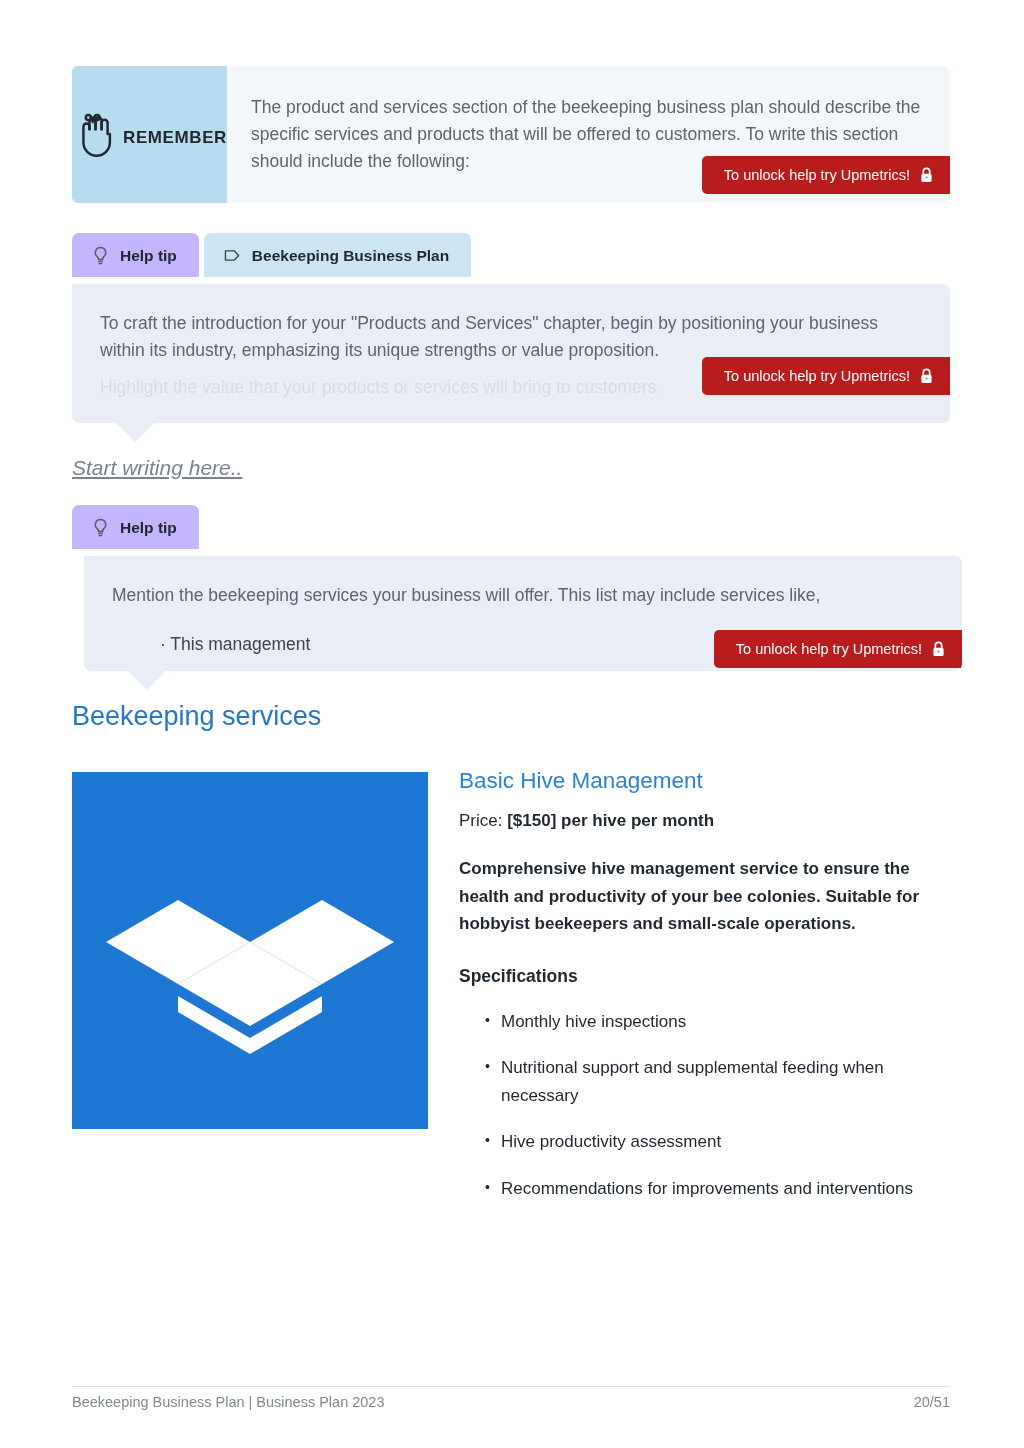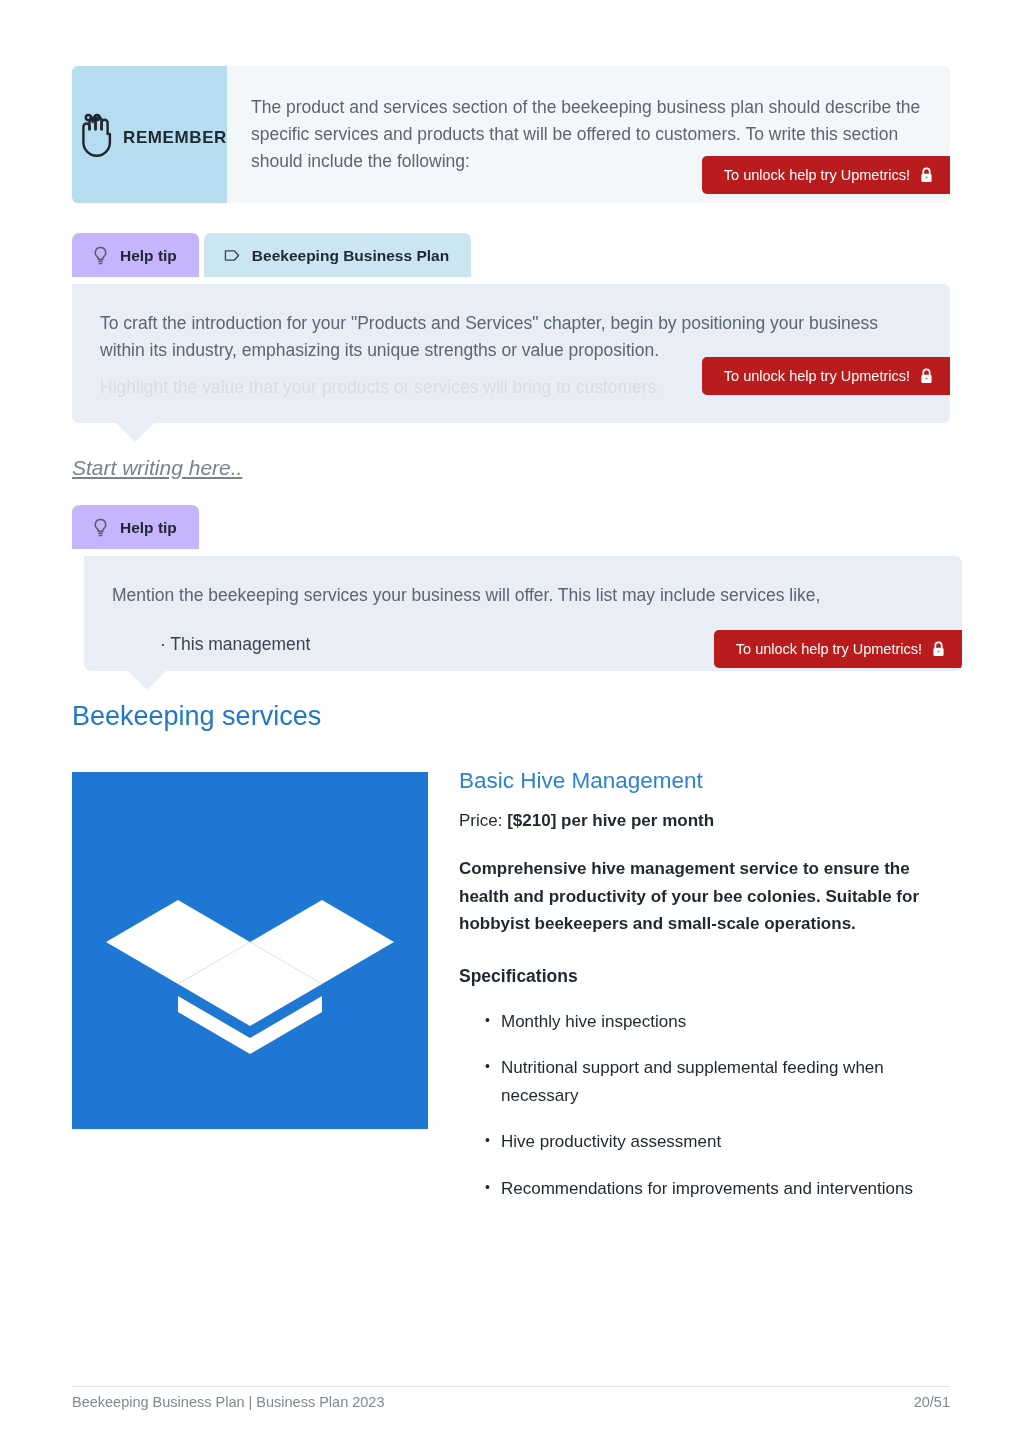--- a/index.html
+++ b/index.html
@@ -345,21 +345,21 @@
         <polygon points="106,212 178,170 250,212 178,254"></polygon>
         <polygon points="106,224 178,266 250,224 250,240 178,282 106,240"></polygon>
       </g>
     </svg>
   </div>
 
   <div class="service-body">
     <h3 class="service-title">Basic Hive Management</h3>
     <div class="service-price">
       <span>Price:</span>
-      <b>[$210] per hive per month</b>
+      <b>[$150] per hive per month</b>
     </div>
     <p class="service-desc">Comprehensive hive management service to ensure the health and productivity of your bee colonies. Suitable for hobbyist beekeepers and small-scale operations.</p>
     <div class="spec-title">Specifications</div>
     <ul class="spec-list">
       <li>Monthly hive inspections</li>
       <li>Nutritional support and supplemental feeding when necessary</li>
       <li>Hive productivity assessment</li>
       <li>Recommendations for improvements and interventions</li>
     </ul>
   </div>

